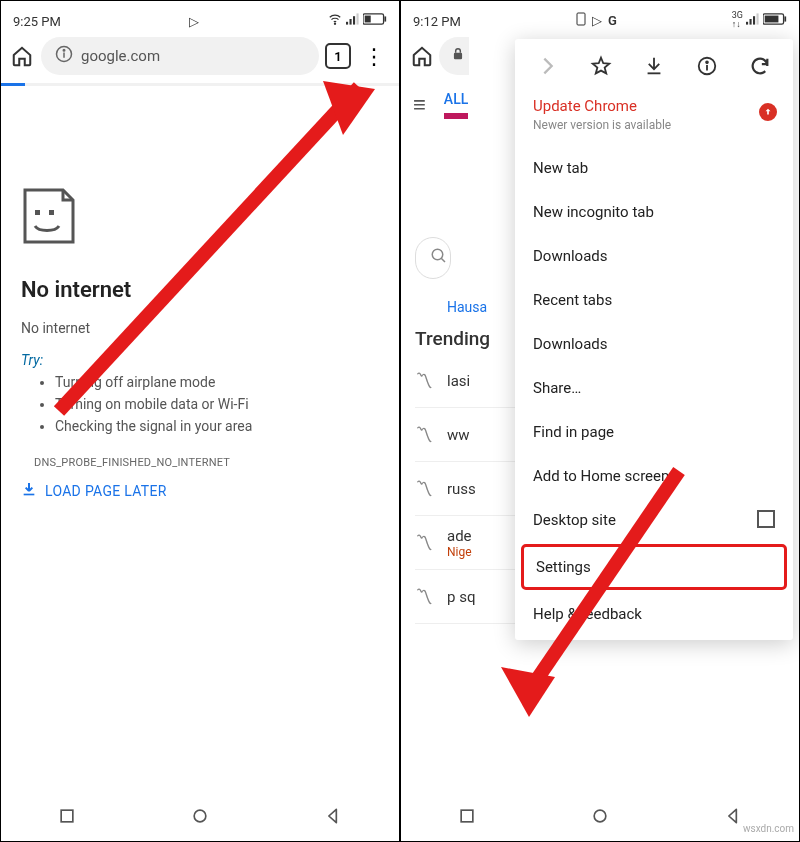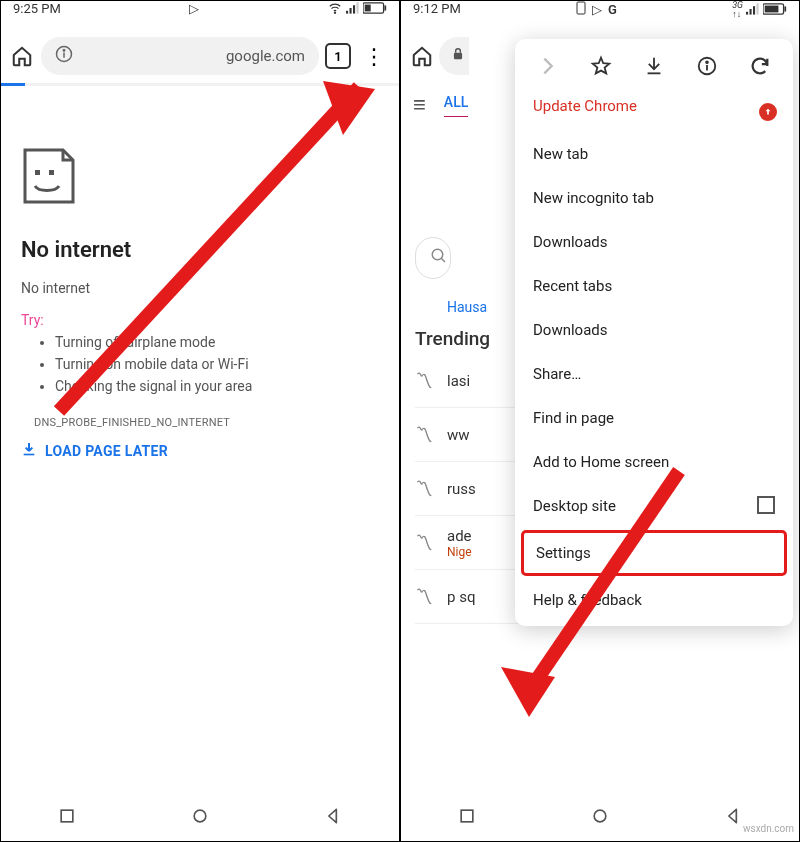--- a/index.html
+++ b/index.html
@@ -1,56 +1,56 @@
 <!DOCTYPE html>
 <html><head>
 <meta charset="utf-8">
 <style>
 * { box-sizing: border-box; margin: 0; padding: 0; }
 body { font-family: -apple-system, Roboto, Arial, sans-serif; background: #fff; width: 800px; height: 842px; position: relative; }
 .container { display: flex; width: 800px; height: 842px; border: 1px solid #000; }
 .phone { width: 399px; height: 840px; position: relative; background: #fff; display: flex; flex-direction: column; }
 .divider { width: 2px; background: #000; }
-.statusbar { height: 28px; display: flex; align-items: flex-start; justify-content: space-between; padding: 0 12px; font-size: 13px; color: #333; }
-.statusbar .right { display: flex; align-items: center; gap: 3px; font-style: italic; }
+.statusbar { height: 28px; display: flex; align-items: flex-end; justify-content: space-between; padding: 0 12px; font-size: 13px; color: #333; }
+.statusbar .right { display: flex; align-items: center; gap: 3px; }
 .toolbar { height: 54px; display: flex; align-items: center; padding: 0 8px; gap: 6px; }
 .home-icon { width: 26px; display:flex; justify-content:center; }
-.omnibox { flex: 1; height: 38px; background: #f1f1f1; border-radius: 19px; display: flex; align-items: center; padding: 0 14px; gap: 8px; color: #555; font-size: 15px; justify-content: space-between; }
+.omnibox { flex: 1; height: 38px; background: #f1f1f1; border-radius: 19px; display: flex; align-items: center; padding: 0 14px; gap: 8px; color: #555; font-size: 15px; }
 .tab-count { width: 26px; height: 26px; border: 2px solid #333; border-radius: 5px; display: flex; align-items: center; justify-content: center; font-size: 13px; font-weight: 600; }
 .kebab { font-size: 22px; padding: 0 6px; }
 .progress { height: 3px; background: #f1f1f1; }
 .progress .fill { width: 6%; height: 100%; background: #1a73e8; }
-.page { flex: 1; padding: 20px 20px 0 20px; color: #333; font-size: 14px; overflow: hidden; }
+.page { flex: 1; padding: 20px 20px 0 20px; color: #333; font-size: 14px; overflow: hidden; margin-top: 40px; }
 .dead-doc { width: 56px; height: 60px; margin: 40px 0 28px 0; }
 .h1 { font-size: 22px; font-weight: 600; margin-bottom: 18px; color: #222; }
 .sub { color: #555; margin-bottom: 16px; }
-.try { color: #ec4899; margin-bottom: 6px; }
+.try { color: #0369a1; margin-bottom: 6px; font-style: italic; }
 .page ul { padding-left: 34px; color: #555; }
 .page li { margin-bottom: 6px; }
 .errcode { font-size: 11px; color: #666; margin-top: 22px; letter-spacing: .2px; padding-left: 13px; }
-.load-later { display: flex; align-items: center; gap: 8px; color: #1a73e8; font-weight: 700; font-size: 14px; margin-top: 12px; letter-spacing: .3px; }
+.load-later { display: flex; align-items: center; gap: 8px; color: #1a73e8; font-weight: 400; font-size: 14px; margin-top: 12px; letter-spacing: .3px; }
 .navbar { height: 46px; display: flex; align-items: center; justify-content: space-around; border-top: 0; }
 .navbar svg { width: 20px; height: 20px; }
 .arrow1 { position: absolute; left: 48px; top: 80px; width: 330px; height: 340px; pointer-events: none; }
 
 
 .toolbar2 { height: 54px; display: flex; align-items: center; padding: 0 8px; gap: 4px; }
 .omnibox2 { width: 30px; height: 38px; background: #f1f1f1; border-radius: 19px 0 0 19px; display: flex; align-items: center; padding-left: 12px; }
 .tabchips { height: 44px; display: flex; align-items: center; padding: 0 12px; gap: 18px; color: #1a73e8; font-size: 14px; font-weight: 500; }
 .hamburger { color: #555; font-size: 22px; }
-.tab-all { border-bottom: 1px solid #be185d; padding-bottom: 6px; }
+.tab-all { border-bottom: 6px solid #be185d; padding-bottom: 6px; }
 .content2 { flex: 1; padding: 0 14px; color: #333; font-size: 15px; position: relative; }
 .searchpill { height: 42px; border: 1px solid #ddd; border-radius: 21px; display: flex; align-items: center; padding: 0 14px; margin: 110px 0 20px 0; width: 36px; }
 .lang { color: #1a73e8; font-size: 14px; margin: 18px 0 6px 32px; }
 .trending-hdr { font-size: 19px; font-weight: 500; margin: 12px 0 4px 0; }
 .trend-row { display: flex; align-items: center; gap: 14px; height: 54px; border-bottom: 1px solid #eee; font-size: 15px; color: #333; }
 .trend-row .sub2 { font-size: 12px; color: #c2410c; }
 .trend-icon { color: #888; font-size: 18px; }
 
-.menu { position: absolute; top: 38px; right: 6px; width: 278px; background: #fff; box-shadow: 0 4px 22px rgba(0,0,0,.2); border-radius: 10px; padding: 8px 0 4px 0; z-index: 5; }
+.menu { position: absolute; top: 38px; right: 6px; width: 278px; background: #fff; box-shadow: 0 4px 22px rgba(0,0,0,.2); border-radius: 3px; padding: 8px 0 4px 0; z-index: 5; }
 .menu-top { display: flex; align-items: center; justify-content: space-around; padding: 8px 6px 12px 6px; }
 .menu-top svg { width: 22px; height: 22px; }
 .menu-update { padding: 4px 18px 14px 18px; position: relative; }
 .menu-update .t { color: #d93025; font-size: 15px; margin-bottom: 3px; }
 .menu-update .s { color: #888; font-size: 12px; }
 .update-dot { position: absolute; right: 16px; top: 10px; width: 18px; height: 18px; background: #d93025; border-radius: 50%; display:flex; align-items:center; justify-content:center; }
 .menu-item { padding: 13px 18px; font-size: 15px; color: #222; position: relative; }
 .chk { position: absolute; right: 18px; top: 12px; width: 18px; height: 18px; border: 2px solid #555; }
 .hl { border: 3px solid #e41b1b; border-radius: 5px; margin: 2px 6px; padding: 11px 12px; }
 .arrow2 { position: absolute; right: 110px; top: 460px; width: 200px; height: 260px; pointer-events: none; z-index: 9; }
@@ -268,20 +268,21 @@
               <circle cx="12" cy="12" r="9"></circle>
               <line x1="12" y1="11" x2="12" y2="17"></line>
               <circle cx="12" cy="8" r="1" fill="#333"></circle>
             </svg></span>
         <span><svg viewBox="0 0 24 24" fill="none" stroke="#333" stroke-width="2.4">
               <path d="M20 12a8 8 0 10-2.3 5.6M20 4v6h-6"></path>
             </svg></span>
       </div>
       <div class="menu-update">
         <div class="t">Update Chrome</div>
+        <div class="s">Newer version is available</div>
         <div class="update-dot">
           <svg width="10" height="10" viewBox="0 0 24 24" fill="#fff">
               <path d="M12 4l6 6h-4v8h-4v-8H6z"></path>
             </svg>
         </div>
       </div>
       <div class="menu-item">New tab</div>
       <div class="menu-item">New incognito tab</div>
       <div class="menu-item">Downloads</div>
       <div class="menu-item">Recent tabs</div>

